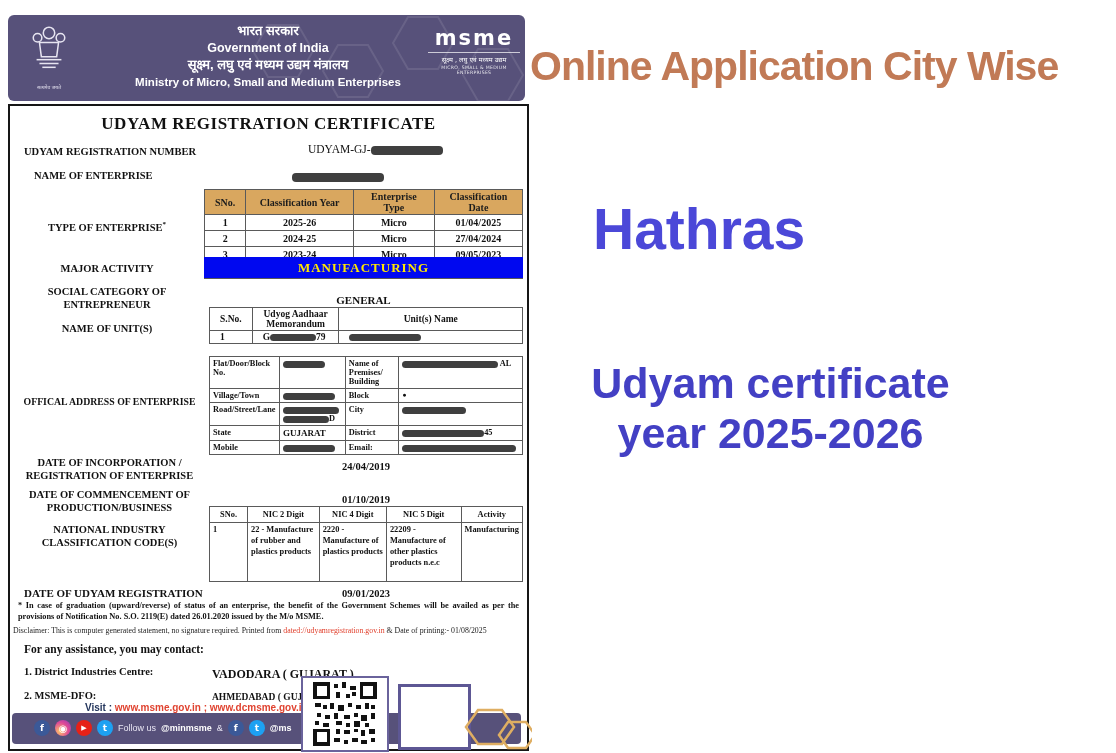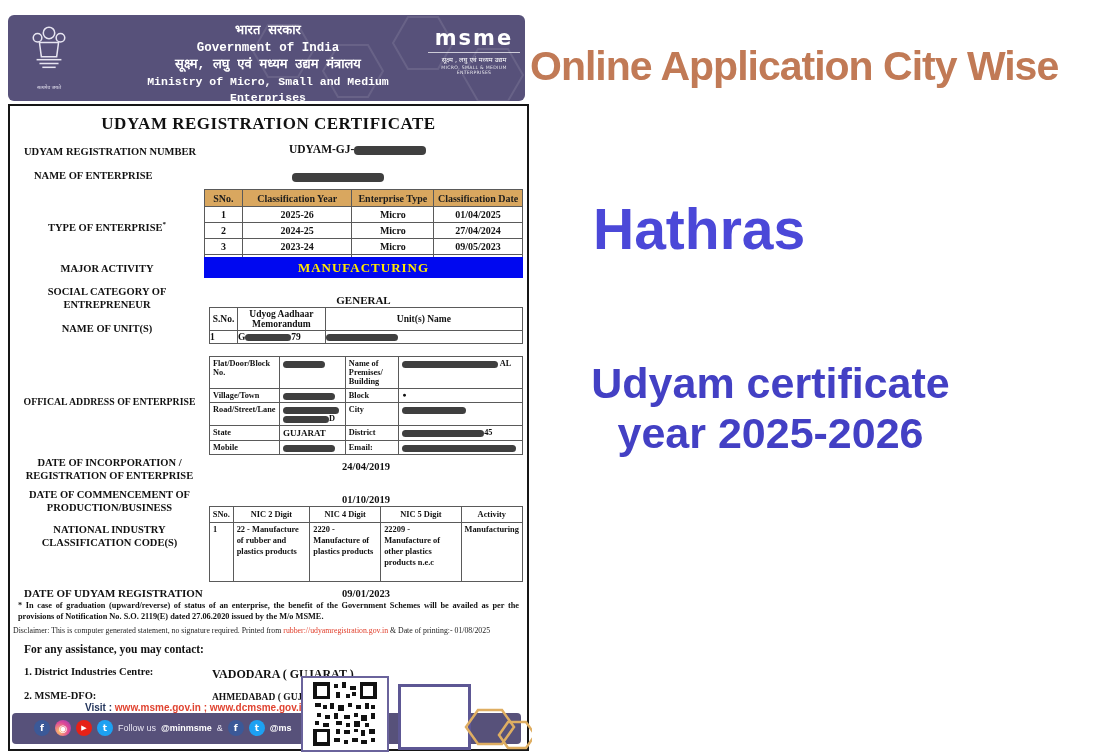--- a/index.html
+++ b/index.html
@@ -3,42 +3,42 @@
 <meta charset="utf-8">
 <style>
   html,body{margin:0;padding:0;background:#fff;}
   .page{position:relative;width:1116px;height:753px;background:#fff;overflow:hidden;
         font-family:"Liberation Serif",serif;color:#111;}
   .abs{position:absolute;}
 
   
   .band{position:absolute;left:8px;top:15px;width:517px;height:86px;background:#57517a;border-radius:6px;}
   .band-text{position:absolute;left:110px;top:7px;width:300px;text-align:center;color:#fff;
-             font-family:Liberation Mono, monospace;}
+             font-family:Liberation Sans, sans-serif;}
   .bt-hi{font-size:13px;font-weight:bold;line-height:1.35;}
   .bt-en{font-size:12.5px;font-weight:bold;line-height:1.35;}
   .bt-min{font-size:11.5px;font-weight:bold;line-height:1.4;}
   .emblem{position:absolute;left:16px;top:9px;width:50px;height:70px;text-align:center;color:#efedf8;}
   .emblem-cap{font-size:5px;display:block;margin-top:-2px;opacity:.9;}
   .msme-logo{position:absolute;left:420px;top:13px;width:92px;text-align:center;color:#fff;
              font-family:"DejaVu Sans",sans-serif;}
   .logo-word{font-size:21px;font-weight:800;letter-spacing:2px;line-height:1;transform:scaleY(1.05);}
   .logo-hi{font-size:6.5px;margin-top:3px;border-top:1px solid rgba(255,255,255,.7);padding-top:2px;}
   .logo-cap{font-size:4.6px;opacity:.85;margin-top:1px;letter-spacing:.3px;}
 
   
   .cert{position:absolute;left:8px;top:104px;width:517px;height:643px;border:2px solid #161616;background:#fff;}
   .cert-title{position:absolute;left:0;top:8px;width:100%;text-align:center;font-size:17px;font-weight:bold;letter-spacing:.5px;}
   .lbl{font-weight:bold;color:#111;}
   .lblc{font-weight:bold;color:#111;text-align:center;}
   .redact{display:inline-block;background:#3f3f3f;border-radius:4px;height:9px;vertical-align:middle;filter:blur(.5px);}
   .redact.sm{height:7px;}
 
   table{border-collapse:collapse;background:#fff;}
-  td,th{border:1px solid #5a5a5a;padding:1px 0;}
+  td,th{border:1px solid #5a5a5a;padding:1px 10px;}
   .ctab{font-size:10px;font-weight:bold;text-align:center;}
   .ctab th{background:#d9a75f;color:#1c1c1c;height:14px;}
   .ctab td{height:13px;}
   .utab{font-size:9.5px;font-weight:bold;}
   .utab th{text-align:center;}
   .atab{font-size:8.3px;font-weight:bold;}
   .atab td{padding:2px 3px;vertical-align:top;}
   .ntab{font-size:8.4px;font-weight:bold;}
   .ntab th{text-align:center;height:13px;}
   .ntab td{vertical-align:top;padding:2px 3px;line-height:1.3;}
@@ -119,21 +119,21 @@
       <div class="logo-hi">सूक्ष्म , लघु एवं मध्यम उद्यम</div>
       <div class="logo-cap">MICRO, SMALL &amp; MEDIUM ENTERPRISES</div>
     </div>
   </div>
 
   <div class="cert">
 
     <div class="cert-title">UDYAM REGISTRATION CERTIFICATE</div>
 
     <div class="abs lbl" style="left:14px;top:40px;font-size:10.5px;">UDYAM REGISTRATION NUMBER</div>
-    <div class="abs" style="left:279px;top:37px;font-size:11.5px;font-weight:bold;">
+    <div class="abs" style="left:298px;top:37px;font-size:11.5px;font-weight:normal;">
       <span>UDYAM-GJ-</span><span class="redact" style="width:72px;"></span>
     </div>
 
     <div class="abs lbl" style="left:24px;top:64px;font-size:10.5px;">NAME OF ENTERPRISE</div>
     <span class="abs redact" style="left:282px;top:67px;width:92px;"></span>
 
     <table class="ctab abs" style="left:194px;top:83px;width:319px;">
       <colgroup>
           <col style="width:38px">
           <col style="width:110px">
@@ -288,24 +288,24 @@
     </tbody>
       </table>
     <div class="abs lblc" style="left:0;top:417px;width:199px;font-size:10.5px;line-height:1.25;">
       <div>NATIONAL INDUSTRY</div>
         <div>CLASSIFICATION CODE(S)</div>
     </div>
 
     <div class="abs lbl" style="left:14px;top:481px;font-size:11px;">DATE OF UDYAM REGISTRATION</div>
     <div class="abs lblc" style="left:199px;top:482px;width:314px;font-size:10.5px;">09/01/2023</div>
 
-    <div class="footnote">* In case of graduation (upward/reverse) of status of an enterprise, the benefit of the Government Schemes will be availed as per the provisions of Notification No. S.O. 2119(E) dated  27.06.2020 issued by the M/o MSME.</div>
+    <div class="footnote">* In case of graduation (upward/reverse) of status of an enterprise, the benefit of the Government Schemes will be availed as per the provisions of Notification No. S.O. 2119(E) dated  26.01.2020 issued by the M/o MSME.</div>
 
     <div class="disclaimer">
-      <span>Disclaimer: This is computer generated statement, no signature required. Printed from </span><span class="disc-link">rubber://udyamregistration.gov.in</span><span> &amp; Date of printing:- 01/08/2025</span>
+      <span>Disclaimer: This is computer generated statement, no signature required. Printed from </span><span class="disc-link">dated://udyamregistration.gov.in</span><span> &amp; Date of printing:- 01/08/2025</span>
     </div>
 
     <div class="abs lbl" style="left:14px;top:537px;font-size:11.5px;">For any assistance, you may contact:</div>
     <div class="abs lbl" style="left:14px;top:560px;font-size:10.5px;">1. District Industries Centre:</div>
     <div class="abs lbl" style="left:202px;top:561px;font-size:12px;">VADODARA ( GUJARAT )</div>
     <div class="abs lbl" style="left:14px;top:584px;font-size:10.5px;">2. MSME-DFO:</div>
     <div class="abs lbl" style="left:202px;top:586px;font-size:9.5px;">AHMEDABAD ( GUJARAT )</div>
 
     <div class="visit">
       <span>Visit : </span><span class="red">www.msme.gov.in ; www.dcmsme.gov.in ; www.</span>

